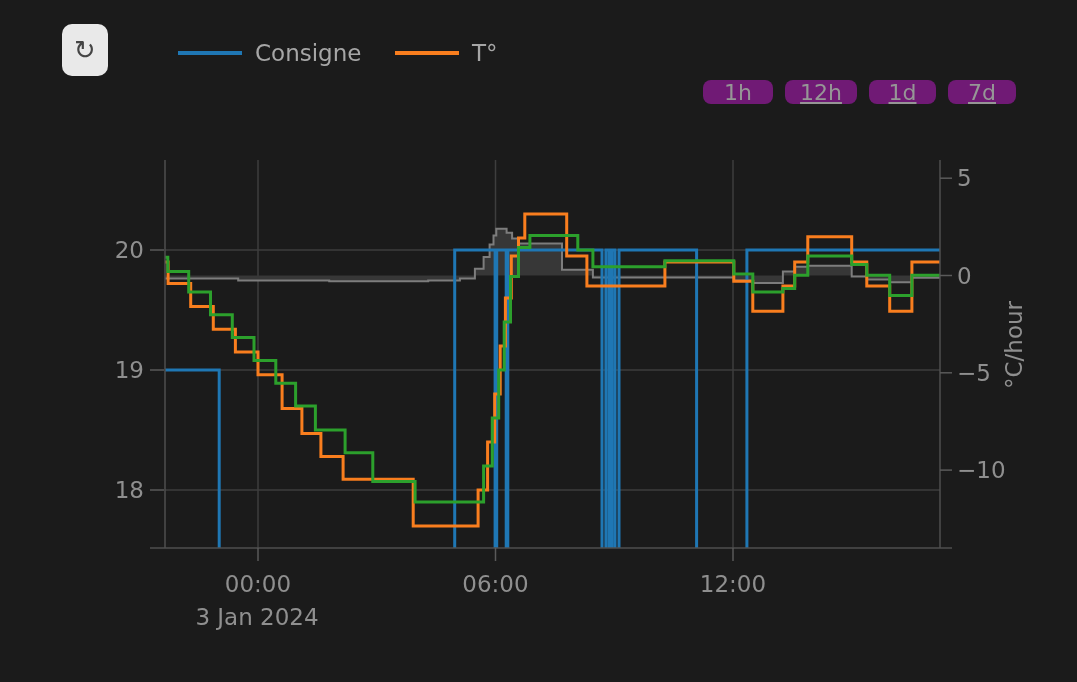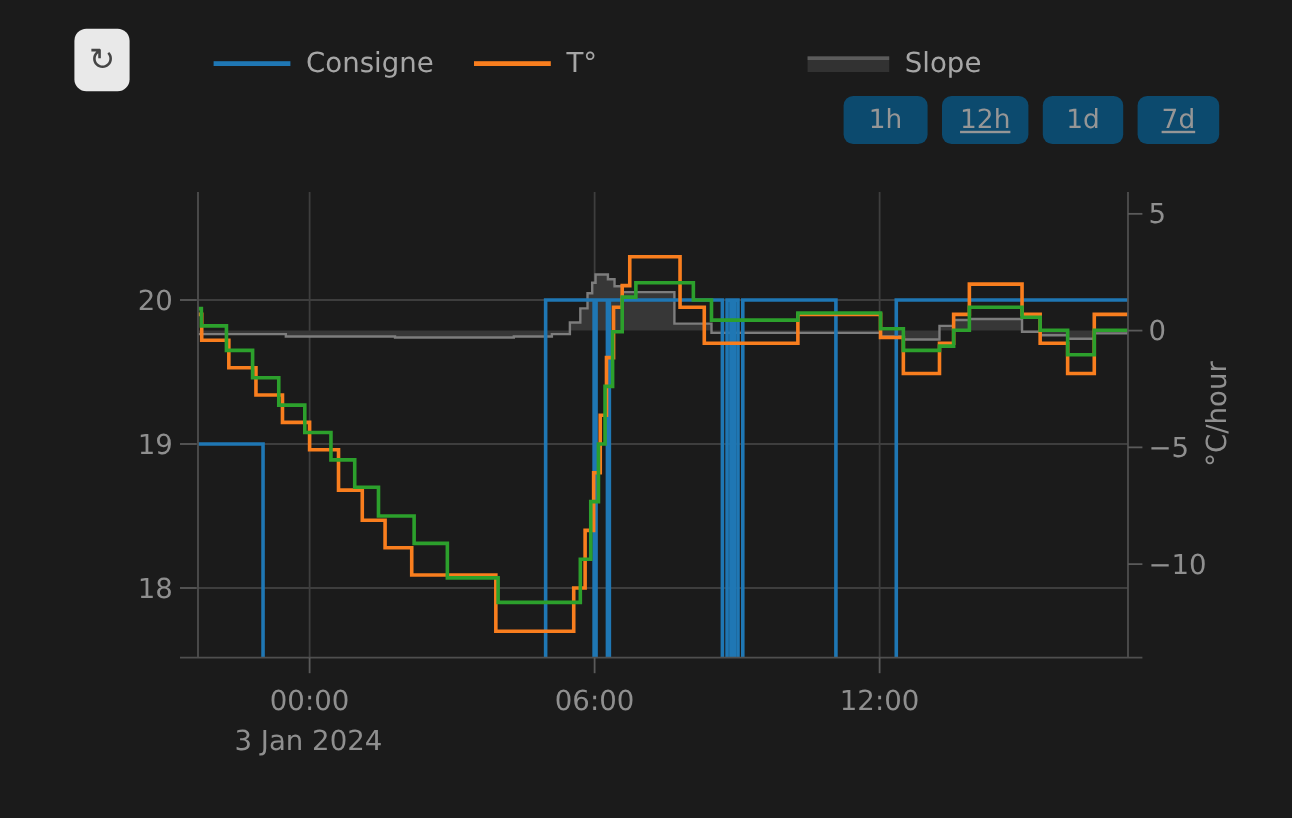--- a/index.html
+++ b/index.html
@@ -12,26 +12,26 @@
   .refresh-ico{font-size:26px;color:#454545;line-height:1;
        font-family:"DejaVu Sans",sans-serif;}
   .legend{position:absolute;left:0;top:38px;width:1077px;height:30px;}
   .legend-item{position:absolute;top:0;height:30px;display:flex;
        align-items:center;cursor:pointer;}
   .sw-line{display:inline-block;width:64px;height:4px;margin-right:13px;}
   .sw-bar{display:inline-block;width:68px;height:13px;margin-right:13px;
        background:#323232;border-top:3px solid #5b5b5b;box-sizing:border-box;}
   .lg-label{font-size:23px;color:#a6a6a6;}
   .range-buttons{position:absolute;top:80px;left:703px;display:flex;gap:12px;}
-  .rbtn{height:40px;background:#0c4a6e;border:none;border-radius:8px;
+  .rbtn{height:24px;background:#701a75;border:none;border-radius:8px;
        color:#969696;font-size:22px;font-family:"DejaVu Sans",sans-serif;
        display:flex;align-items:center;justify-content:center;cursor:pointer;padding:0;}
   .rbtn:nth-child(1){width:70px;}
   .rbtn:nth-child(2){width:72px;text-decoration:underline;}
-  .rbtn:nth-child(3){width:67px;}
+  .rbtn:nth-child(3){width:67px;text-decoration:underline;}
   .rbtn:nth-child(4){width:68px;text-decoration:underline;}
 </style>
 </head>
 <body>
 
 <svg id="chart" width="1077" height="682">
     <defs>
       <clipPath id="pc">
         <rect x="165" y="160" width="775" height="388"></rect>
       </clipPath>
@@ -80,24 +80,20 @@
 
 <div class="legend">
   <div class="legend-item" style="left:178px">
     <span class="sw-line" style="background: rgb(31, 119, 180);"></span>
     <span class="lg-label">Consigne</span>
   </div>
   <div class="legend-item" style="left:395px">
     <span class="sw-line" style="background: rgb(249, 126, 30);"></span>
     <span class="lg-label">T°</span>
   </div>
-  <div class="legend-item" style="left:673px">
-    <span class="sw-bar"></span>
-    <span class="lg-label">Slope</span>
-  </div>
 </div>
 
 <div class="range-buttons">
   <button class="rbtn">1h</button>
   <button class="rbtn">12h</button>
   <button class="rbtn">1d</button>
   <button class="rbtn">7d</button>
 </div>
 
 </body></html>

